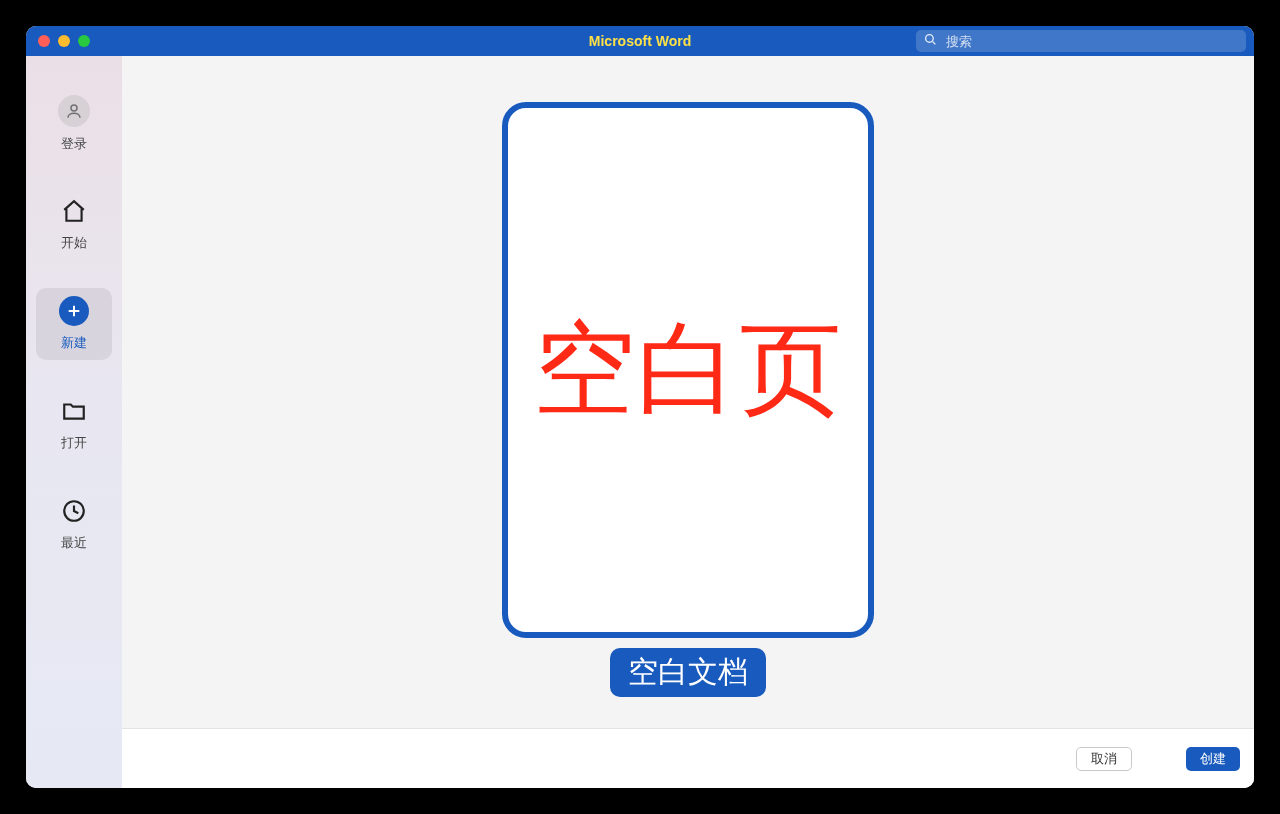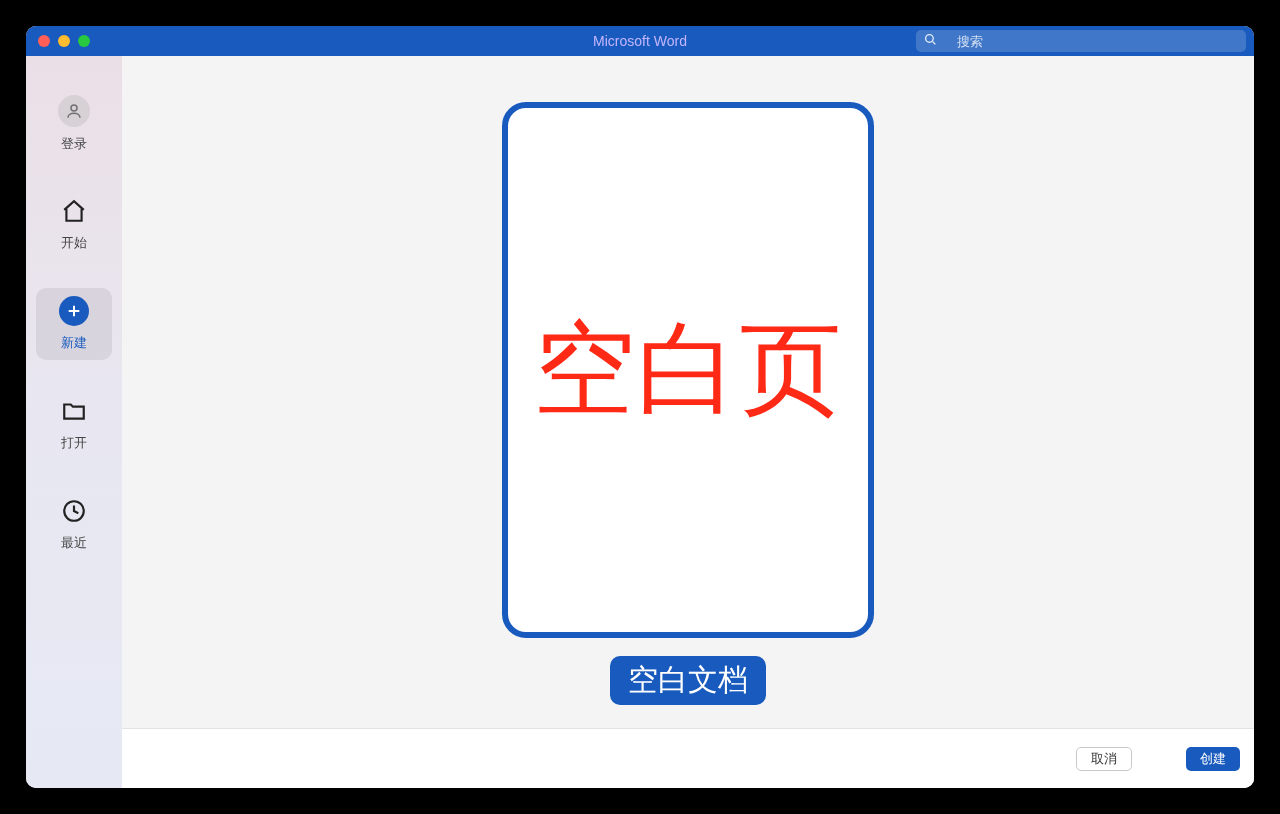--- a/index.html
+++ b/index.html
@@ -37,35 +37,35 @@
       gap: 8px;
     }
     .tl { width: 12px; height: 12px; border-radius: 50%; }
     .tl-close { background: #ff5f57; }
     .tl-min { background: #febc2e; }
     .tl-max { background: #28c840; }
     .title {
       position: absolute;
       left: 50%;
       transform: translateX(-50%);
-      color: #c4b5fd;
+      color: #fde047;
       font-size: 14px;
-      font-weight: 400;
+      font-weight: 700;
     }
     .search-wrap {
       position: absolute;
       right: 8px;
       width: 330px;
       height: 22px;
       background: rgba(255,255,255,0.18);
       border-radius: 5px;
       display: flex;
       align-items: center;
       padding: 0 8px;
-      gap: 20px;
+      gap: 9px;
     }
     .search-wrap svg { opacity: 0.85; }
     .search-input {
       flex: 1;
       background: transparent;
       border: none;
       outline: none;
       color: #fff;
       font-size: 13px;
     }
@@ -144,21 +144,21 @@
       cursor: pointer;
       text-align: center;
     }
     .template-card .big {
       color: #ff2a16;
       font-size: 102px;
       font-weight: 400;
       letter-spacing: 1px;
     }
     .template-label {
-      margin-top: 18px;
+      margin-top: 10px;
       background: #185ABD;
       color: #fff;
       font-size: 30px;
       padding: 4px 18px;
       border-radius: 10px;
     }
     .footer {
       height: 60px;
       background: #fff;
       border-top: 1px solid #e3e3e3;

